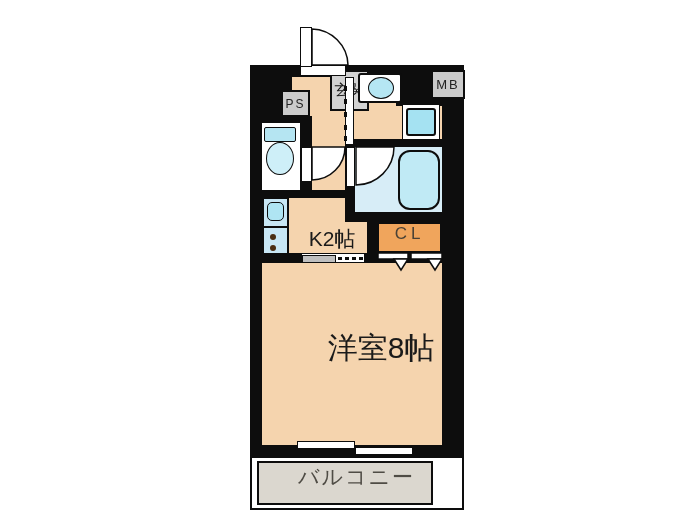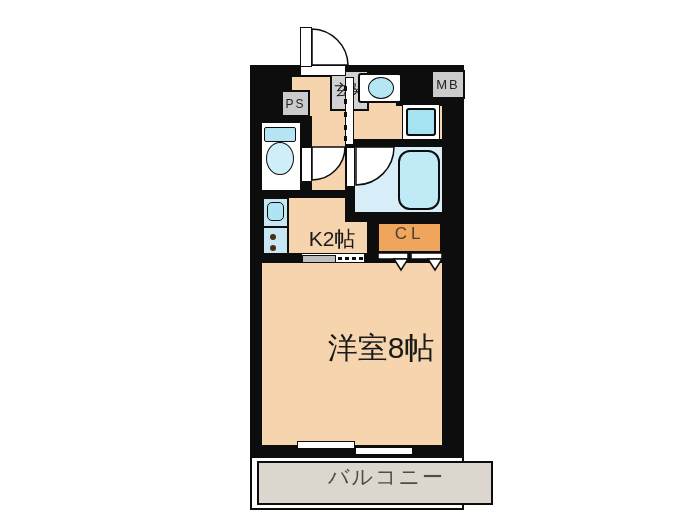--- a/index.html
+++ b/index.html
@@ -113,17 +113,17 @@
     <span>K2帖</span>
   </div>
   <div class="abs label" style="left:262px;top:328px;width:180px;height:40px;font-size:30px;margin-left:29px;">
     <span>洋室8帖</span>
   </div>
 
   <div class="abs pane" style="left:297px;top:441px;width:58px;height:8px;"></div>
   <div class="abs pane" style="left:355px;top:447px;width:58px;height:8px;"></div>
 
   <div class="abs" style="left:250px;top:456px;width:214px;height:54px;background:#ffffff;border:2px solid #0d0d0d;"></div>
-  <div class="abs label" style="left:257px;top:461px;width:236px;height:44px;background:#dbd7cf;border:2px solid #0d0d0d;font-size:21px;letter-spacing:2px;color:#4f4c45;padding-left:23px;">
+  <div class="abs label" style="left:257px;top:461px;width:176px;height:44px;background:#dbd7cf;border:2px solid #0d0d0d;font-size:21px;letter-spacing:2px;color:#4f4c45;padding-left:23px;">
     <span>バルコニー</span>
   </div>
 
 </div>
 
 </body></html>

